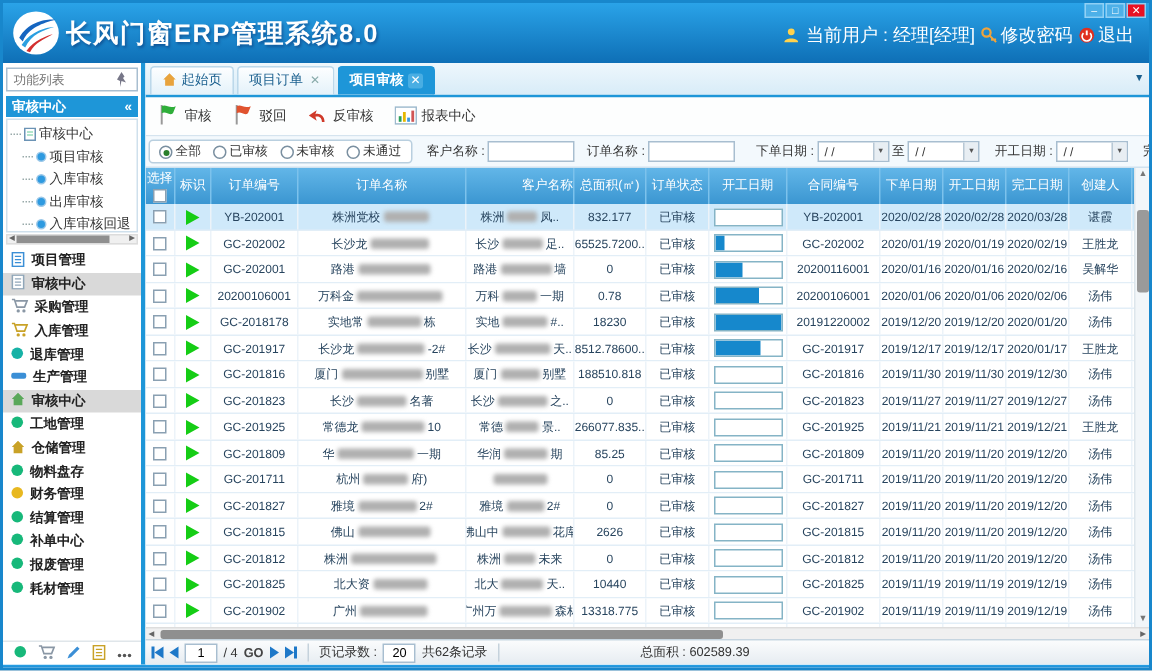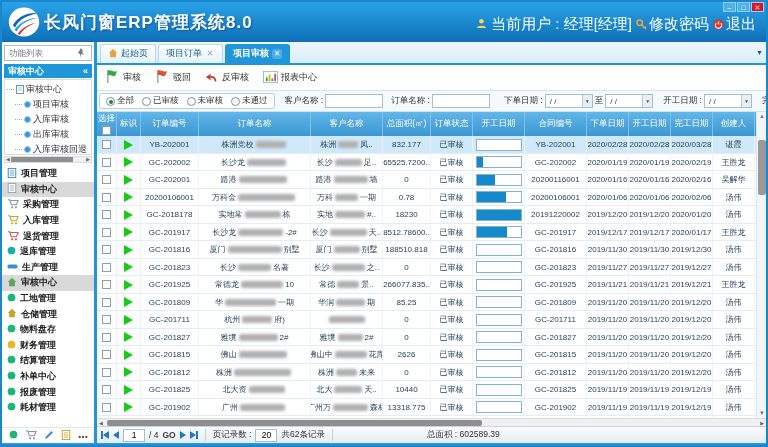--- a/index.html
+++ b/index.html
@@ -2,21 +2,21 @@
 <html><head>
 <meta charset="utf-8">
 <style>
   html,body{margin:0;padding:0;background:#9db6c6;}
   *{box-sizing:border-box;font-family:"Liberation Sans","DejaVu Sans",sans-serif;}
   .window{position:relative;width:768px;height:447px;background:#fff;border:2px solid #1887cc;overflow:hidden;}
   
   .titlebar{position:relative;height:40px;background:linear-gradient(#2aa3e8,#0e6fb6);display:flex;align-items:center;}
   .logo{width:32px;height:32px;margin:2px 4px 2px 6px;flex:none;}
   .apptitle{color:#fff;font-size:17px;font-weight:bold;letter-spacing:1px;text-shadow:1px 1px 2px rgba(0,0,60,.35);}
-  .userarea{position:absolute;right:10px;top:13px;display:flex;align-items:flex-start;gap:4px;color:#fff;font-size:15px;}
+  .userarea{position:absolute;right:10px;top:13px;display:flex;align-items:flex-end;gap:4px;color:#fff;font-size:12px;}
   .userarea .lnk{display:flex;align-items:center;gap:2px;cursor:pointer;}
   .winbtns{position:absolute;top:0;right:2px;display:flex;gap:1px;}
   .wbtn{width:13px;height:10px;font-size:7px;line-height:9px;text-align:center;color:#fff;background:#4db0e8;border:1px solid #8fd0f5;cursor:pointer;}
   .wbtn.close{background:#e81123;}
   
   .bodyrow{display:flex;height:401px;}
   .sidebar{width:95px;flex:none;background:#fff;border-right:3px solid #1e96d8;display:flex;flex-direction:column;font-size:9px;overflow:hidden;}
   .searchwrap{margin:3px 2px 2px 2px;display:flex;align-items:center;border:1px solid #a8bed0;background:#fff;height:16px;padding:0 2px;}
   .searchwrap input{border:0;outline:none;width:70px;font-size:8.5px;color:#999;background:transparent;}
   .panelhead{background:#1e96d8;color:#fff;height:14px;display:flex;align-items:center;justify-content:space-between;padding:0 4px;font-weight:bold;margin:1px 2px;}
@@ -208,28 +208,20 @@
           </div>
           <div class="navitem">
             <span><svg width="12" height="11" viewBox="0 0 14 13">
                 <path d="M1 2 H3 L5 8 H11 L13 3 H4" fill="none" stroke="#c9a227" stroke-width="1.3"></path>
                 <circle cx="6" cy="11" r="1.3" fill="#c9a227"></circle>
                 <circle cx="10.5" cy="11" r="1.3" fill="#c9a227"></circle>
               </svg></span>
             <span>入库管理</span>
           </div>
           <div class="navitem">
-            <span><svg width="12" height="11" viewBox="0 0 14 13">
-                <path d="M1 2 H3 L5 8 H11 L13 3 H4" fill="none" stroke="#d05555" stroke-width="1.3"></path>
-                <circle cx="6" cy="11" r="1.3" fill="#d05555"></circle>
-                <circle cx="10.5" cy="11" r="1.3" fill="#d05555"></circle>
-              </svg></span>
-            <span>退货管理</span>
-          </div>
-          <div class="navitem">
             <span><svg width="9" height="9" viewBox="0 0 10 10">
                 <circle cx="5" cy="5" r="4.3" fill="#17b2a6"></circle>
               </svg></span>
             <span>退库管理</span>
           </div>
           <div class="navitem">
             <span><svg width="11" height="9" viewBox="0 0 11 9">
                 <rect x="0.5" y="2.5" width="10" height="4" rx="1.5" fill="#3b8fd6"></rect>
               </svg></span>
             <span>生产管理</span>
@@ -418,21 +410,21 @@
               </div>
               <div class="ghc" style="width: 24px;">
                 <span>标识</span>
               </div>
               <div class="ghc" style="width: 58px;">
                 <span>订单编号</span>
               </div>
               <div class="ghc" style="width: 112px;">
                 <span>订单名称</span>
               </div>
-              <div class="ghc" style="width: 72px;">
+              <div class="ghc" style="width: 72px; align-items: flex-end;">
                 <span>客户名称</span>
               </div>
               <div class="ghc" style="width: 48px;">
                 <span>总面积(㎡)</span>
               </div>
               <div class="ghc" style="width: 42px;">
                 <span>订单状态</span>
               </div>
               <div class="ghc" style="width: 52px;">
                 <span>开工日期</span>

